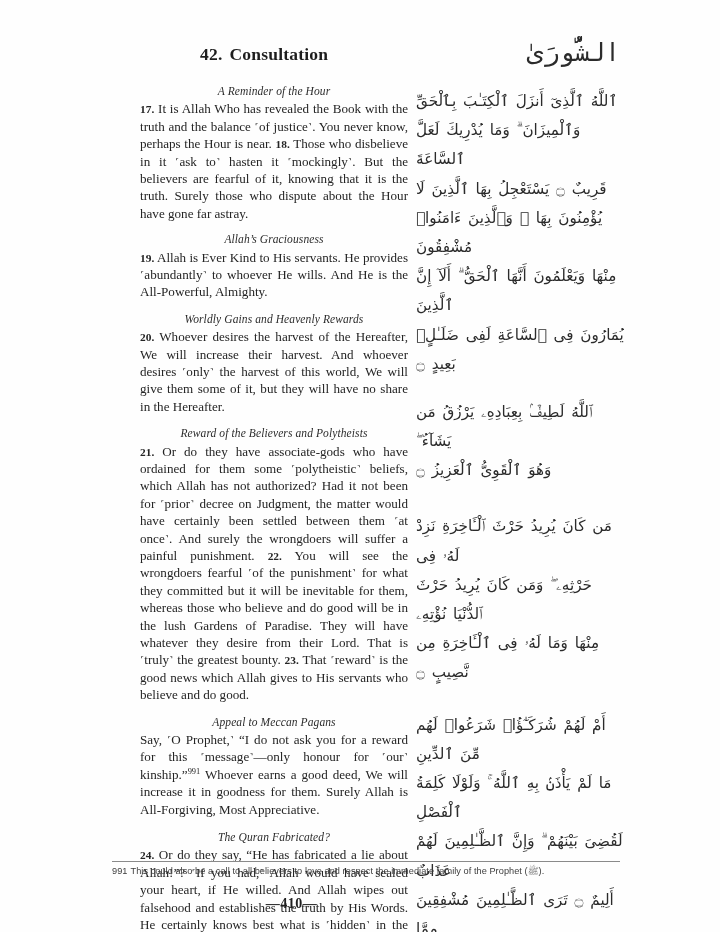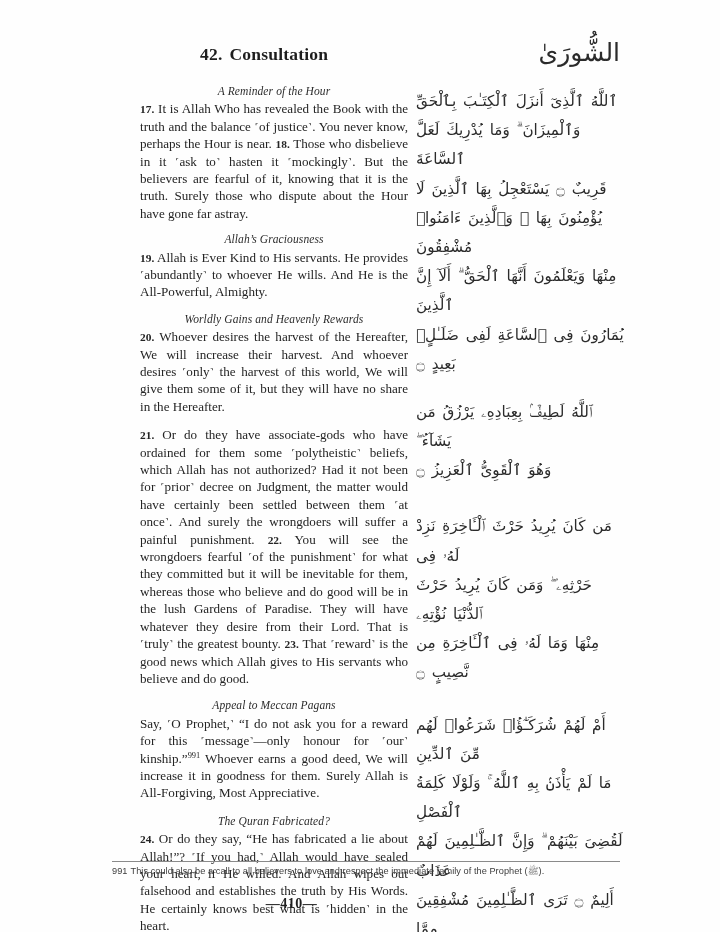--- a/index.html
+++ b/index.html
@@ -40,21 +40,21 @@
     font-weight: bold;
     letter-spacing: 0.2px;
     color: #1d1d1d;
     white-space: nowrap;
   }
   .surah-number-title .num { margin-right: 7px; }
   .surah-arabic-title {
     position: absolute;
     right: 0;
     top: -6px;
-    font-family: Liberation Sans, sans-serif;
+    font-family: Liberation Mono, monospace;
     font-size: 25px;
     color: #2b2b2b;
     direction: rtl;
     white-space: nowrap;
   }
 
   
   .col-english {
     position: absolute;
     left: 112px;
@@ -186,20 +186,21 @@
       <div class="section-heading">Allah’s Graciousness</div>
       <p class="verse-para"><span class="vnum">19.</span><span> Allah is Ever Kind to His servants. He provides ˹abundantly˺ to whoever He wills. And He is the All-Powerful, Almighty.</span></p>
     </div>
 
     <div class="eng-block blk-20">
       <div class="section-heading">Worldly Gains and Heavenly Rewards</div>
       <p class="verse-para"><span class="vnum">20.</span><span> Whoever desires the harvest of the Hereafter, We will increase their harvest. And whoever desires ˹only˺ the harvest of this world, We will give them some of it, but they will have no share in the Hereafter.</span></p>
     </div>
 
     <div class="eng-block blk-21">
+      <div class="section-heading">Reward of the Believers and Polytheists</div>
       <p class="verse-para"><span class="vnum">21.</span><span> Or do they have associate-gods who have ordained for them some ˹polytheistic˺ beliefs, which Allah has not authorized? Had it not been for ˹prior˺ decree on Judgment, the matter would have certainly been settled between them ˹at once˺. And surely the wrongdoers will suffer a painful punishment. </span><span class="vnum">22.</span><span> You will see the wrongdoers fearful ˹of the punishment˺ for what they committed but it will be inevitable for them, whereas those who believe and do good will be in the lush Gardens of Paradise. They will have whatever they desire from their Lord. That is ˹truly˺ the greatest bounty. </span><span class="vnum">23.</span><span> That ˹reward˺ is the good news which Allah gives to His servants who believe and do good.</span></p>
     </div>
 
     <div class="eng-block blk-appeal">
       <div class="section-heading">Appeal  to Meccan Pagans</div>
       <p class="verse-para"><span>Say, ˹O Prophet,˺ “I do not ask you for a reward for this ˹message˺—only honour for ˹our˺ kinship.”</span><span class="fn-ref">991</span><span> Whoever earns a good deed, We will increase it in goodness for them. Surely Allah is All-Forgiving, Most Appreciative.</span></p>
     </div>
 
     <div class="eng-block">
       <div class="section-heading">The Quran Fabricated?</div>

